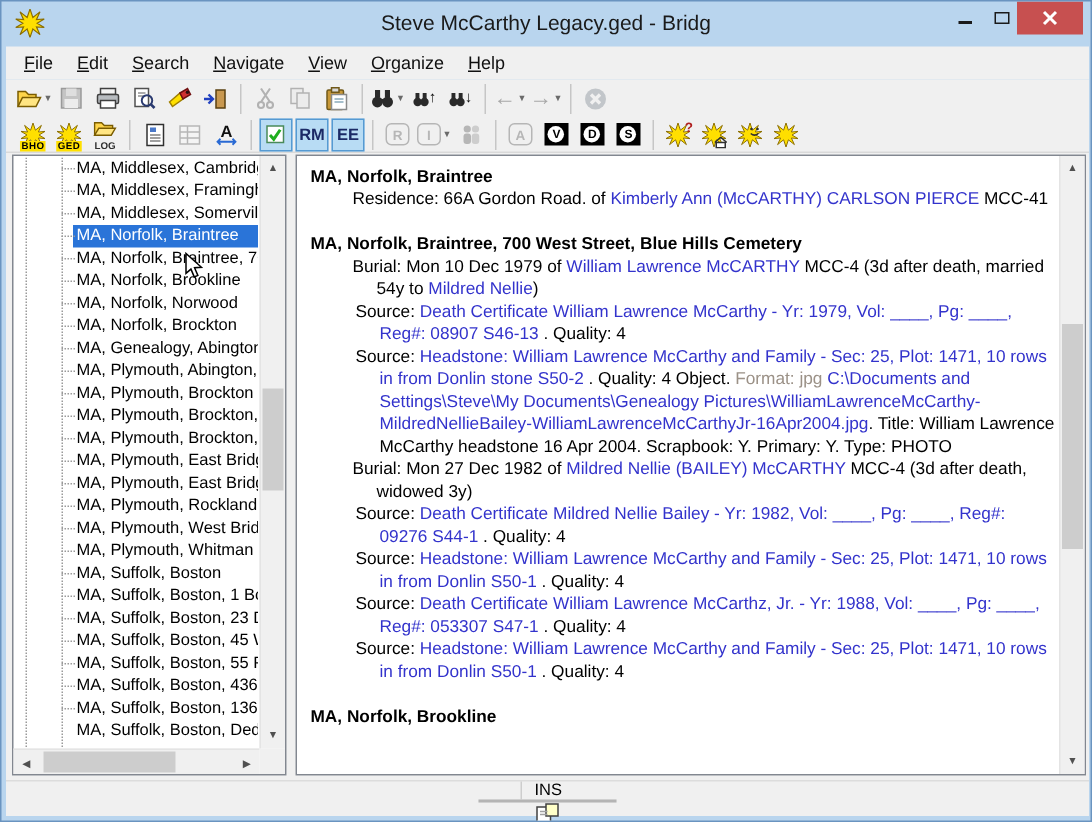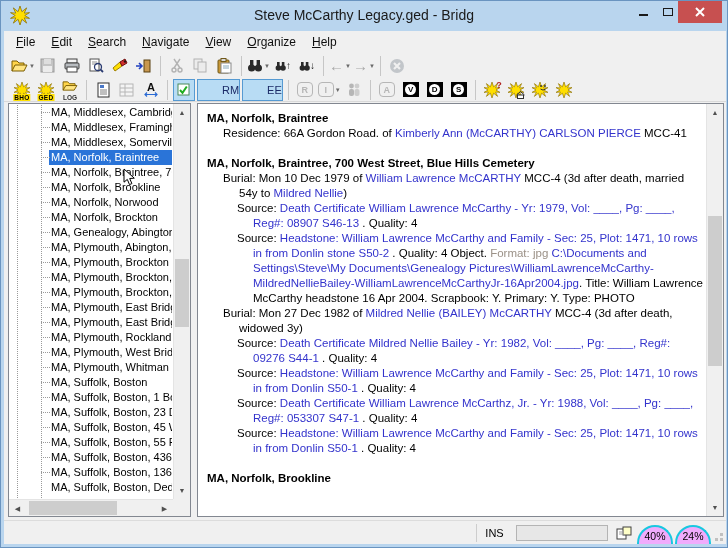--- a/index.html
+++ b/index.html
@@ -22,21 +22,21 @@
   .menu-item{padding:0 8px;line-height:22px;}
   
   .toolbar{position:absolute;left:3px;width:722px;background:#f0f0f0;display:flex;align-items:center;padding-left:6px;}
   .tb1{top:52px;height:25px;}
   .tb2{top:77px;height:24px;border-bottom:1px solid #d9d9d9;}
   .tbtn{height:22px;min-width:22px;display:flex;align-items:center;justify-content:center;position:relative;margin:0 1px;}
   .tbtn.active{background:#b8dcf4;border:1px solid #569ad2;}
   .tsep{width:1px;height:20px;background:#c6c6c6;margin:0 4px;}
   .caret{font-size:6px;color:#6a6a6a;margin-left:1px;}
   .garrow{font-size:15px;font-weight:bold;color:#a8a8a8;line-height:15px;}
-  .txtbtn{font-size:11px;font-weight:normal;color:#1b2a66;padding-left:24px;}
+  .txtbtn{font-size:11px;font-weight:bold;color:#1b2a66;}
   .dletter{width:16px;height:15px;border:1.4px solid #b6b6b6;border-radius:4px;color:#b6b6b6;
     font-size:9px;font-weight:bold;display:flex;align-items:center;justify-content:center;}
   .bsq{width:16px;height:15px;background:#000;display:flex;align-items:center;justify-content:center;}
   .bsq .c{width:11px;height:11px;border-radius:50%;background:#fff;color:#000;font-size:8px;
     font-weight:bold;display:flex;align-items:center;justify-content:center;line-height:11px;}
   .sunwrap{position:relative;width:22px;height:22px;display:flex;align-items:center;justify-content:center;}
   .sunlbl{position:absolute;left:50%;transform:translateX(-50%);bottom:0;font-size:6.5px;font-weight:bold;
     background:#ffe000;color:#000;line-height:7px;padding:0 1px;letter-spacing:.3px;}
   .loglbl{position:absolute;left:50%;transform:translateX(-50%);bottom:0;font-size:6.5px;font-weight:bold;
     color:#303030;line-height:7px;}
@@ -61,29 +61,29 @@
   .harrow{position:absolute;top:0;width:17px;height:17px;display:flex;align-items:center;justify-content:center;font-size:7px;color:#505050;}
   .hthumb{position:absolute;top:1px;bottom:1px;background:#cdcdcd;}
   .scorner{position:absolute;right:0;bottom:0;width:17px;height:17px;background:#f0f0f0;}
   
   .main-panel{position:absolute;left:193px;top:1px;width:527px;height:414px;background:#fff;border:1px solid #828790;}
   .doc{position:absolute;left:1px;top:1px;right:18px;bottom:1px;overflow:hidden;
     font-size:11.5px;line-height:15px;color:#000;padding-top:6px;}
   .sec{margin-bottom:15px;}
   .heading{font-weight:bold;padding-left:8px;}
   .line{white-space:normal;}
-  .line.l1{padding-left:40px;text-indent:-16px;}
+  .line.l1{padding-left:20px;text-indent:-16px;margin-left:32px;}
   .line.l2{padding-left:54px;text-indent:-16px;}
   .seg-link{color:#3333cc;}
   .seg-gray{color:#9b9187;}
   .seg-plain{color:#000;}
   .cursor{position:absolute;left:119px;top:66px;z-index:5;}
   
   .statusbar{position:absolute;left:3px;top:519px;width:722px;height:24px;background:#f0f0f0;
-    border-top:1px solid #dcdcdc;display:flex;align-items:center;font-size:11px;color:#000;}
+    border-top:1px solid #dcdcdc;display:flex;align-items:center;font-size:11px;color:#000;flex-direction:column;}
   .sb-fill{flex:1;}
   .sb-cell{border-left:1px solid #cdcdcd;height:18px;display:flex;align-items:center;justify-content:center;}
   .sb-ins{width:36px;}
   .sb-box{width:92px;height:16px;margin:0 4px;background:#e7e7e7;border:1px solid #b4b4b4;}
   .sb-icon{width:24px;display:flex;align-items:center;justify-content:center;}
   .badge{width:36px;height:19px;margin:3px 1px 0 1px;border:2px solid #18c8e0;border-bottom:none;
     border-radius:18px 18px 0 0;background:#f0abfc;text-align:center;font-size:10.5px;padding-top:3px;}
   .grip{width:12px;height:18px;position:relative;margin-right:2px;}
   .grip i{position:absolute;width:3px;height:3px;background:#c0c0c0;}
   .grip i:nth-child(1){right:1px;bottom:1px;} .grip i:nth-child(2){right:1px;bottom:6px;}

